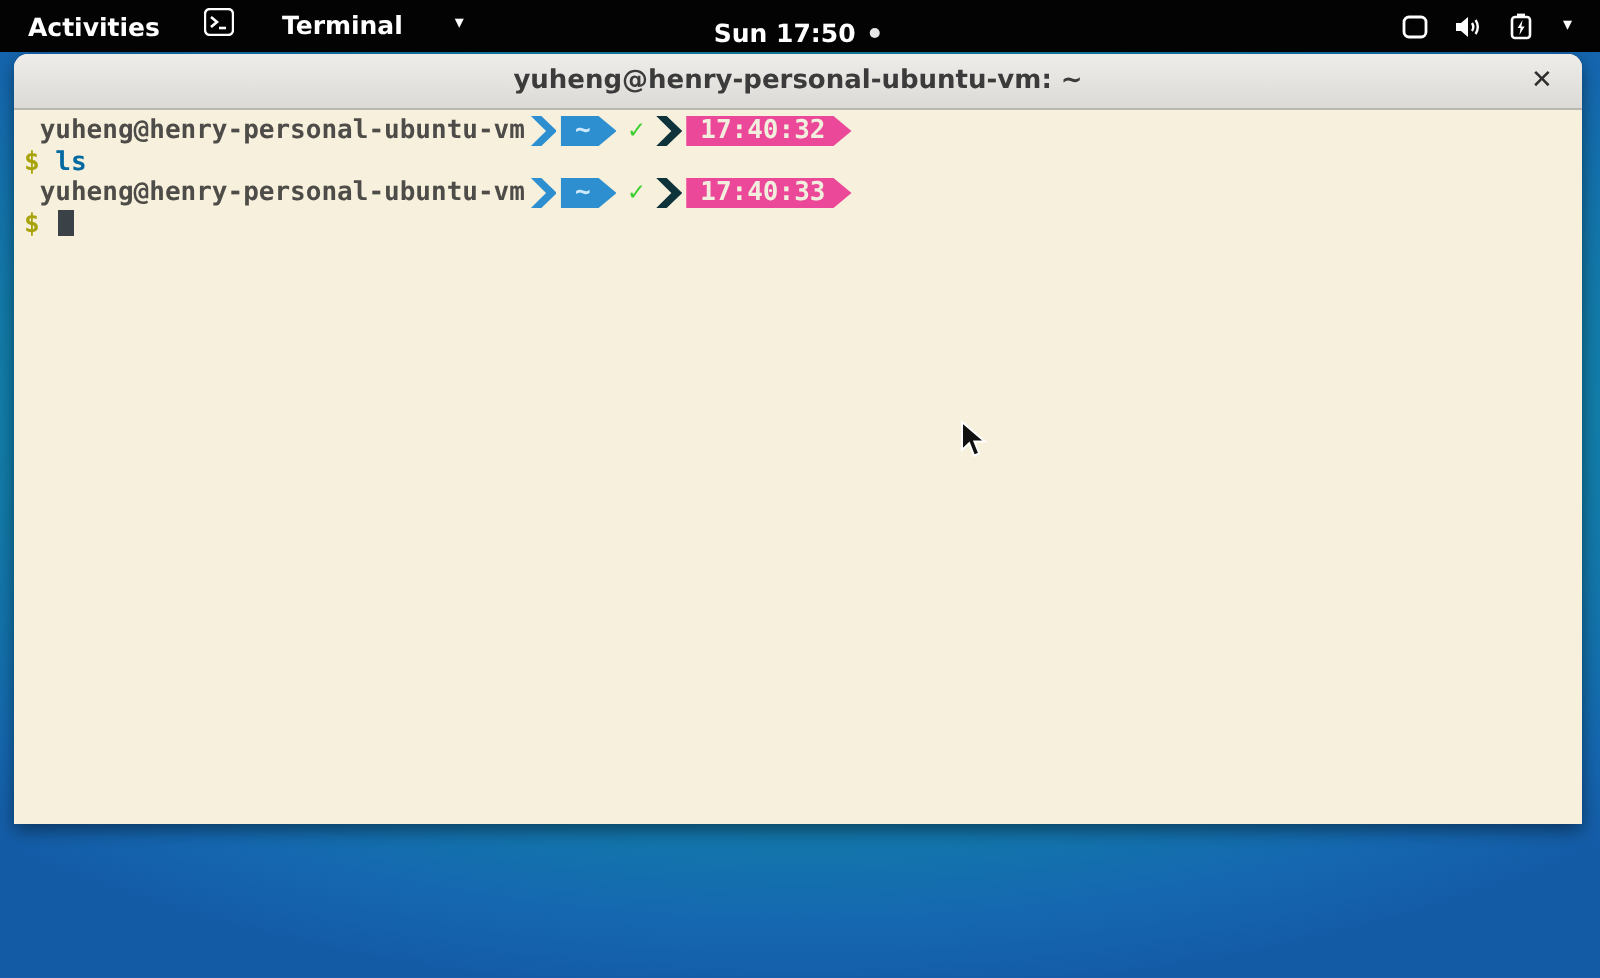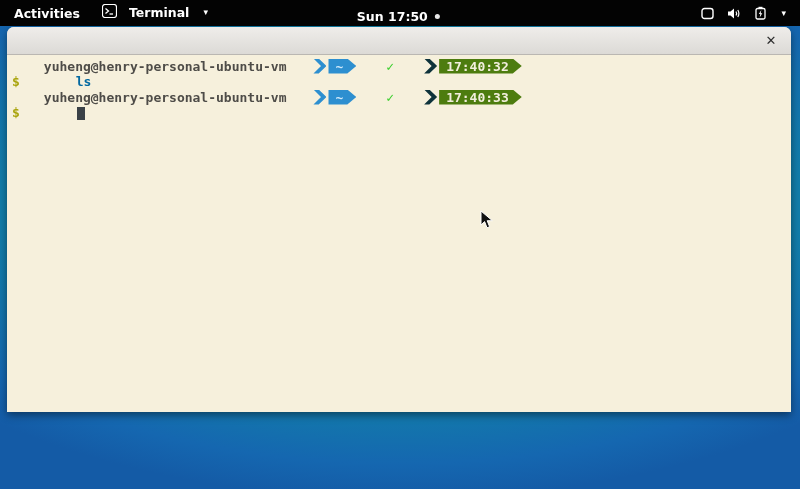--- a/index.html
+++ b/index.html
@@ -8,21 +8,21 @@
     font-family:"DejaVu Sans","Liberation Sans",sans-serif;
     background:radial-gradient(ellipse 75% 60% at 50% 42%, #12a68f 0%, #0f93a4 45%, #1567b0 88%, #145ba6 100%);
   }
   
   .topbar{
     position:absolute;top:0;left:0;width:800px;height:26px;background:#030303;
     display:flex;align-items:center;color:#fff;font-size:12.5px;font-weight:700;z-index:5;
   }
   .tb-left{display:flex;align-items:flex-start;gap:18px;margin-left:10px;}
   .activities{padding:2px 4px;cursor:default;}
-  .appmenu{display:flex;align-items:center;gap:12px;}
+  .appmenu{display:flex;align-items:center;gap:24px;}
   .appmenu .caret, .sys .caret{font-size:9px;line-height:1;margin-left:2px;}
   .tb-center{position:absolute;left:50%;top:0;height:32px;transform:translateX(-52%);
     display:flex;align-items:center;gap:7px;}
   .notif-dot{width:5px;height:5px;border-radius:50%;background:#e8e8e8;display:inline-block;}
   .tb-right{margin-left:auto;margin-right:10px;display:flex;align-items:center;}
   .sys{display:flex;align-items:center;gap:13px;padding:2px 4px;}
   .sys svg{display:block;}
   
   .window{
     position:absolute;left:7px;top:27px;width:784px;height:385px;
@@ -40,32 +40,32 @@
   .close-btn{
     position:absolute;right:9px;top:2px;width:22px;height:22px;
     display:flex;align-items:center;justify-content:center;
     color:#2e2e2e;font-size:13px;font-weight:700;cursor:default;
   }
   .term{
     height:353px;padding:3px 0 0 5px;overflow:hidden;
     font-family:"DejaVu Sans Mono","Liberation Mono",monospace;
     font-size:13px;font-weight:700;color:#4e4c48;
   }
-  .line{display:flex;align-items:flex-end;height:15.5px;white-space:pre;gap:24px;}
+  .line{display:flex;align-items:flex-start;height:15.5px;white-space:pre;}
   .ps-user{color:#4e4c48;}
   .seg{display:inline-flex;align-items:center;height:15px;}
   .chev{width:13px;height:15px;margin-left:3px;
     clip-path:polygon(0 0,40% 0,100% 50%,40% 100%,0 100%,58% 50%);}
   .chev.blue{background:#2d8fd0;}
   .chev.dark{background:#0e333b;}
   .banner{height:15px;display:inline-flex;align-items:center;margin-left:2px;
     padding:0 13px 0 7px;
     clip-path:polygon(0 0,calc(100% - 9px) 0,100% 50%,calc(100% - 9px) 100%,0 100%);}
   .banner.blue{background:#2d8fd0;color:#cfe9fa;}
-  .banner.dark{background:#4d7c0f;color:#f2eedd;}
+  .banner.dark{background:#ec4899;color:#f2eedd;}
   .check{color:#3ace2c;margin:0 3px 0 6px;}
   .dollar{color:#a8a30a;}
   .cmd{color:#0369a1;}
   .dirs{color:#0b9aa2;}
   .cursor-block{display:inline-block;width:8px;height:13px;background:#3a4147;margin-left:1px;}
   
   .pointer{position:absolute;left:480px;top:210px;z-index:9;}
 </style>
 </head>
 <body>
@@ -110,20 +110,21 @@
           <polygon points="6.3,4 3.8,8 5.3,8 4.7,11.5 7.3,7.2 5.7,7.2" fill="#fff"></polygon>
         </svg>
       </span>
       <span class="caret">▾</span>
     </span>
   </div>
 </div>
 
 <div class="window">
   <div class="titlebar">
+    <span>yuheng@henry-personal-ubuntu-vm: ~</span>
     <span class="close-btn">✕</span>
   </div>
   <div class="term">
 
     <div class="line">
       <span class="ps-user"> </span><span class="ps-user">yuheng@henry-personal-ubuntu-vm</span>
       <span class="seg"><span class="chev blue"></span>
       <span class="banner blue"><span>~</span></span></span>
       <span class="check">✓</span>
       <span class="seg"><span class="chev dark"></span>

